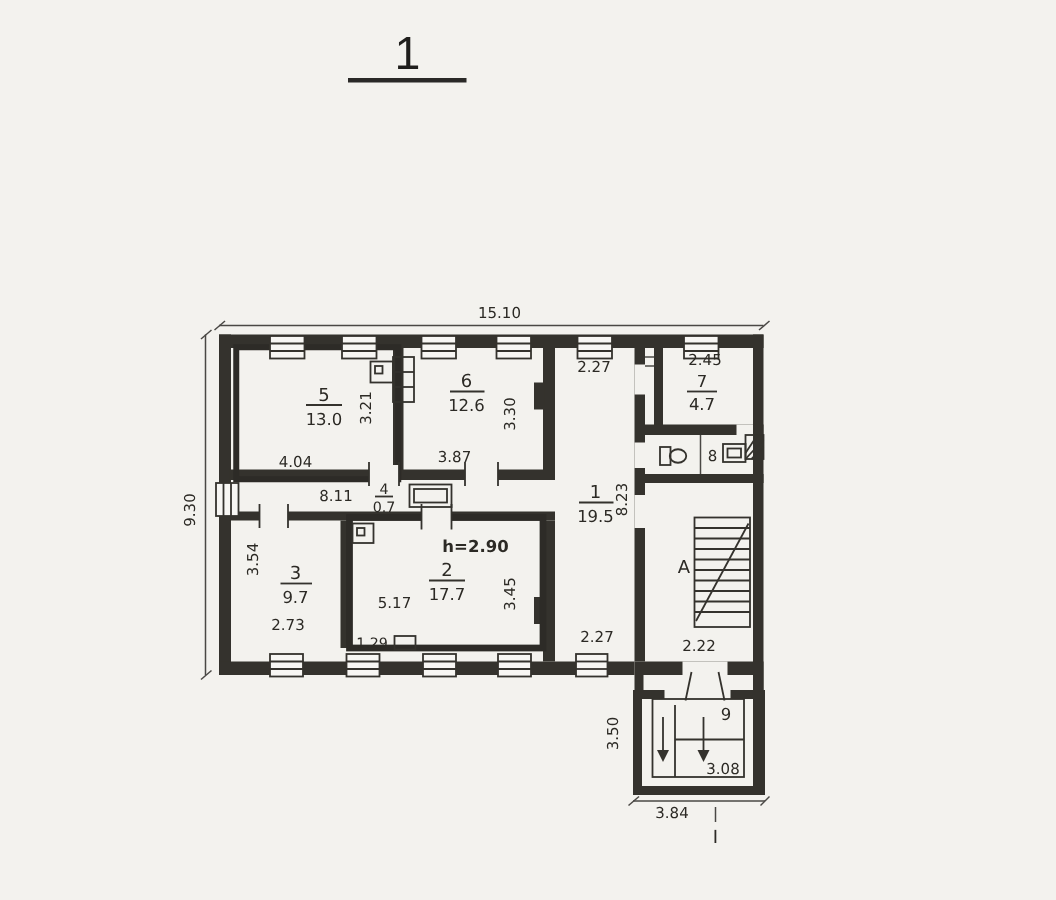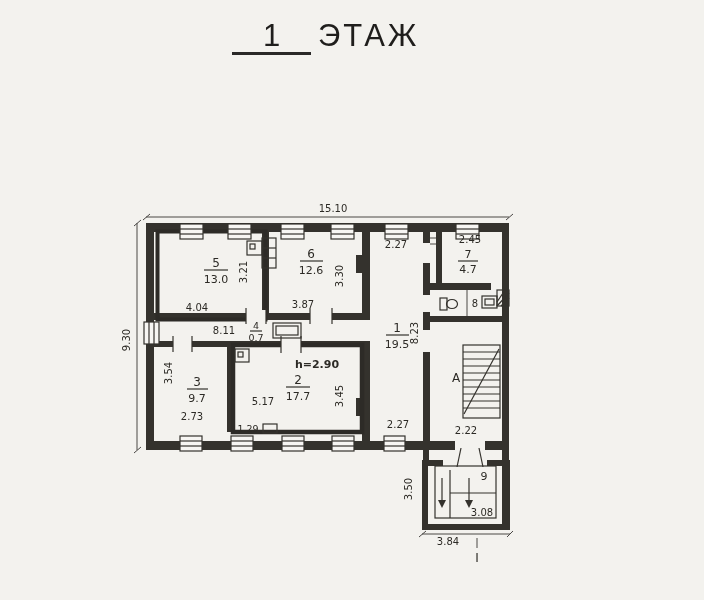--- a/index.html
+++ b/index.html
@@ -31,21 +31,20 @@
   .ln{stroke:#34322d;stroke-width:1.2;fill:none;}
   .thin{stroke:#4a4845;stroke-width:1;fill:none;}
   .win{fill:#f7f6f3;stroke:#34322d;stroke-width:1.2;}
 </style>
 </head>
 <body>
 
 <div class="stage">
 
   <span class="title-num">1</span>
-  <span class="title-word">ЭТАЖ</span>
   <div class="title-underline"></div>
 
   <svg width="704" height="600" viewBox="0 0 704 600">
 
     <g>
       <line x1="146" y1="217" x2="509" y2="217" class="thin"></line>
       <line x1="143" y1="220" x2="150" y2="214" class="thin"></line>
       <line x1="506" y1="220" x2="513" y2="214" class="thin"></line>
       <text x="333" y="212" text-anchor="middle" class="dim">15.10</text>
     </g>

